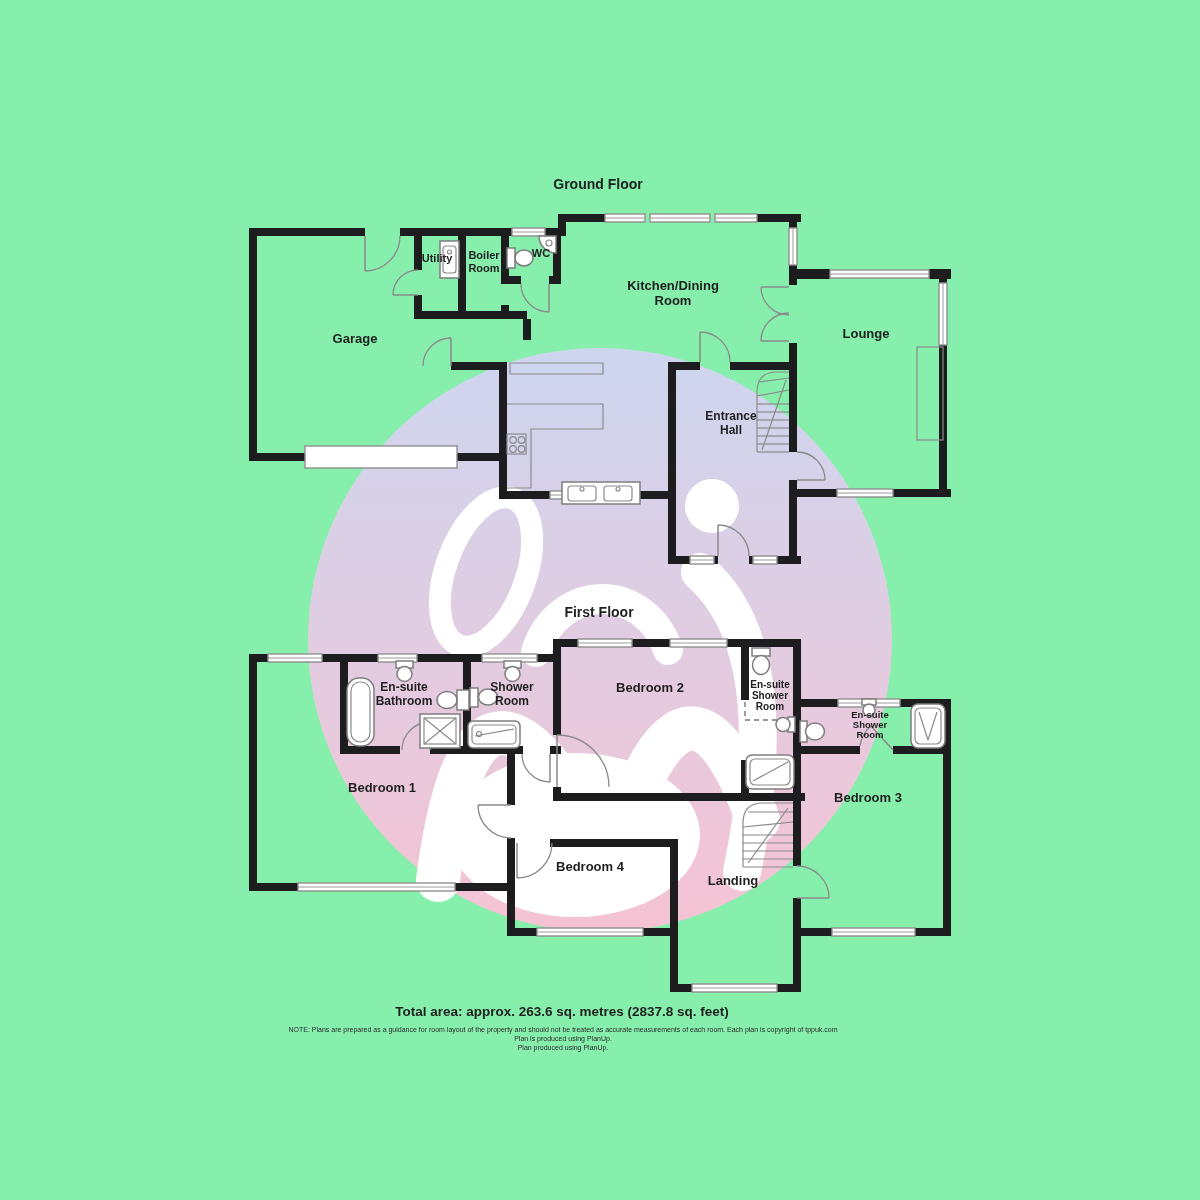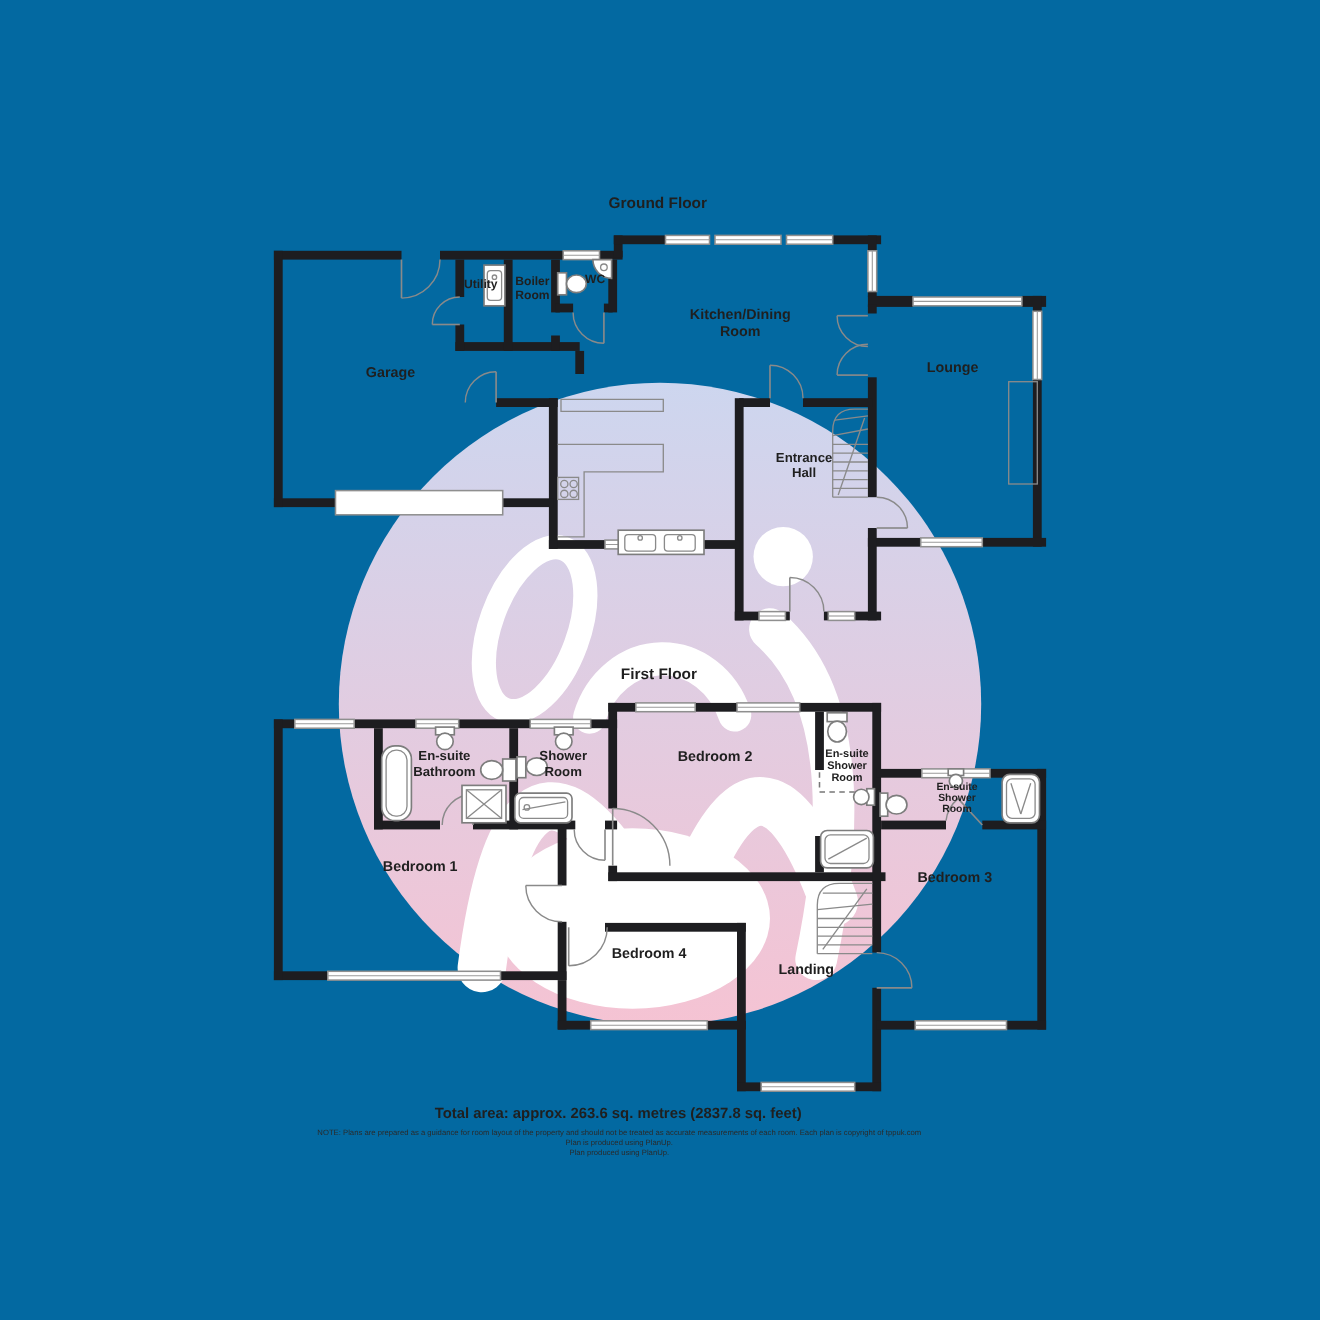--- a/index.html
+++ b/index.html
@@ -1,16 +1,16 @@
 <!DOCTYPE html>
 <html><head>
 <meta charset="utf-8">
 <style>
   html,body{margin:0;padding:0;background:#ffffff;}
-  .stage{width:1200px;height:1200px;position:relative;background:#0369a1;overflow:hidden;text-align:right;}
+  .stage{width:1200px;height:1200px;position:relative;background:#86efac;overflow:hidden;text-align:right;}
   svg{display:block;}
   .wall{fill:#1d1d20;}
   .win{fill:#ffffff;stroke:#8f8f8f;stroke-width:1.4;}
   .winline{stroke:#9a9a9a;stroke-width:1;}
   .door{fill:none;stroke:#8a8a8a;stroke-width:1.3;}
   .leaf{stroke:#8a8a8a;stroke-width:1.5;}
   .fix{fill:#ffffff;stroke:#7d7d7d;stroke-width:1.5;}
   .thin{fill:none;stroke:#8a8a8a;stroke-width:1.2;}
   .dash{fill:none;stroke:#777;stroke-width:1.4;stroke-dasharray:5 4;}
   .lbl{font-family:"Liberation Sans", sans-serif;font-weight:bold;fill:#1f1f1f;text-anchor:middle;}

